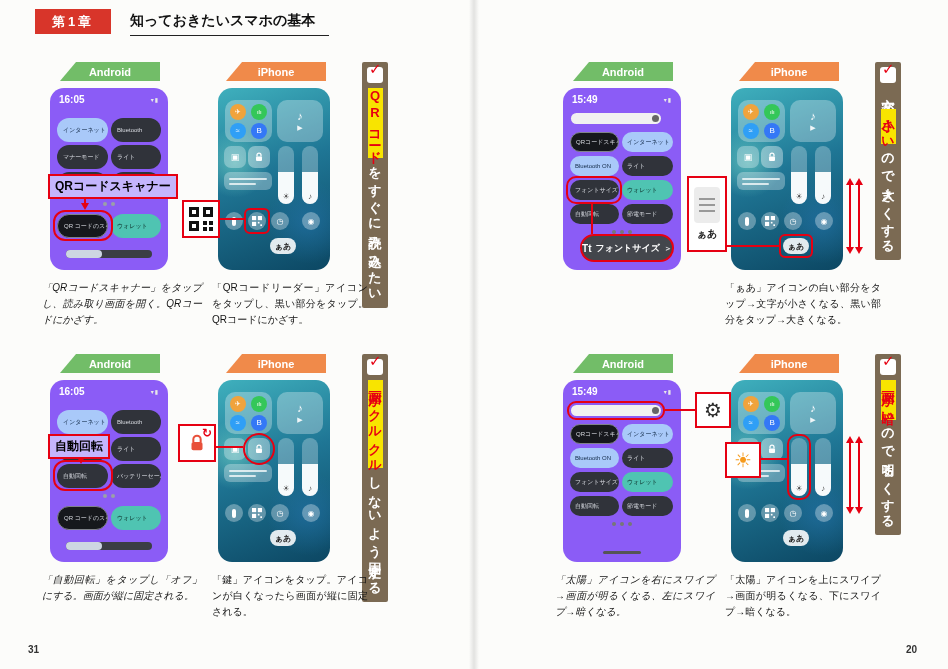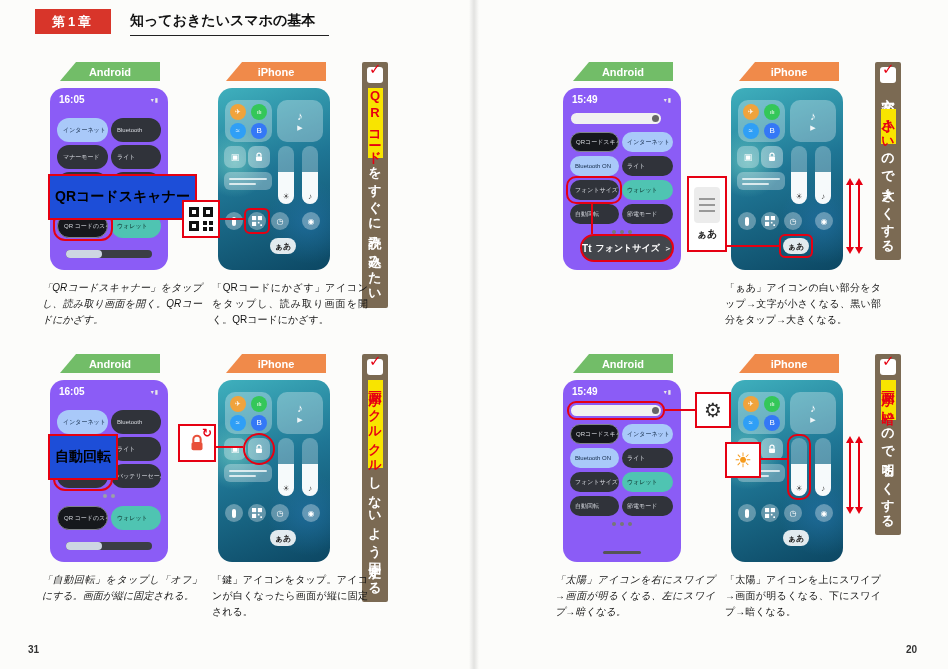--- a/index.html
+++ b/index.html
@@ -85,22 +85,22 @@
   .cc-sic{position:absolute;left:0;right:0;bottom:3px;text-align:center;font-size:8px;color:#555;z-index:1;}
   .cc-circ{position:absolute;top:124px;width:18px;height:18px;border-radius:50%;background:rgba(255,255,255,.32);
            display:flex;align-items:center;justify-content:center;color:#fff;font-size:8px;}
   .torch{width:4px;height:9px;border-radius:2px;background:#fff;}
   .cc-textsize{position:absolute;left:52px;top:150px;width:26px;height:16px;border-radius:8px;background:rgba(255,255,255,.88);
                color:#222;font-size:8px;font-weight:bold;display:flex;align-items:center;justify-content:center;}
 
   
   .red-box{position:absolute;border:2px solid #e60012;border-radius:6px;z-index:6;}
   .red-circle{position:absolute;border:2px solid #e60012;border-radius:50%;z-index:6;}
-  .ann-label{position:absolute;background:#1d4ed8;border:2px solid #e60012;color:#000;font-size:14px;font-weight:bold;
-             padding:12px 5px;white-space:nowrap;z-index:7;}
+  .ann-label{position:absolute;background:#c4b5fd;border:2px solid #e60012;color:#000;font-size:12px;font-weight:bold;
+             padding:2px 5px;white-space:nowrap;z-index:7;}
   .callout{position:absolute;background:#fff;border:2px solid #e60012;display:flex;align-items:center;justify-content:center;z-index:7;}
   .callout.col{flex-direction:column;padding:4px 0;}
   .callout-dark{position:absolute;background:#43464c;border:2px solid #e60012;border-radius:14px;color:#fff;font-size:9px;
                 font-weight:bold;display:flex;align-items:center;justify-content:center;gap:4px;z-index:7;white-space:nowrap;margin-left:23px;}
   .co-tt{font-size:10px;} .co-ch{font-size:8px;opacity:.85;}
   .red-hline{position:absolute;height:2px;background:#e60012;z-index:5;}
   .red-vline{position:absolute;width:2px;background:#e60012;z-index:5;}
   .arr-down::after{content:"";position:absolute;left:-3px;bottom:-6px;border-left:4px solid transparent;
                    border-right:4px solid transparent;border-top:7px solid #e60012;}
   .varrow{position:absolute;width:2px;background:#e60012;z-index:5;}
@@ -238,21 +238,21 @@
     <div class="red-box" style="left:204px;top:150px;width:26px;height:26px;"></div>
 
     <div class="banner">
       <div class="check">
           <span>✓</span>
         </div>
       <div class="vtext"><span></span><span class="hl">QRコード</span><span>をすぐに読み込みたい</span></div>
     </div>
 
     <div class="caption cap-a">「QRコードスキャナー」をタップし、読み取り画面を開く。QRコードにかざす。</div>
-    <div class="caption cap-i">「QRコードにかざす」アイコンをタップし、読み取り画面を開く。QRコードにかざす。</div>
+    <div class="caption cap-i">「QRコードリーダー」アイコンをタップし、黒い部分をタップ。QRコードにかざす。</div>
   </div>
 
   <div class="section" id="sec-font">
     <div class="tab android">Android</div>
     <div class="tab iphone">iPhone</div>
 
     <div class="phone droid">
       <div class="p-status">
         <span class="p-time">15:49</span>
         <span class="p-sticons">▾▮</span>

